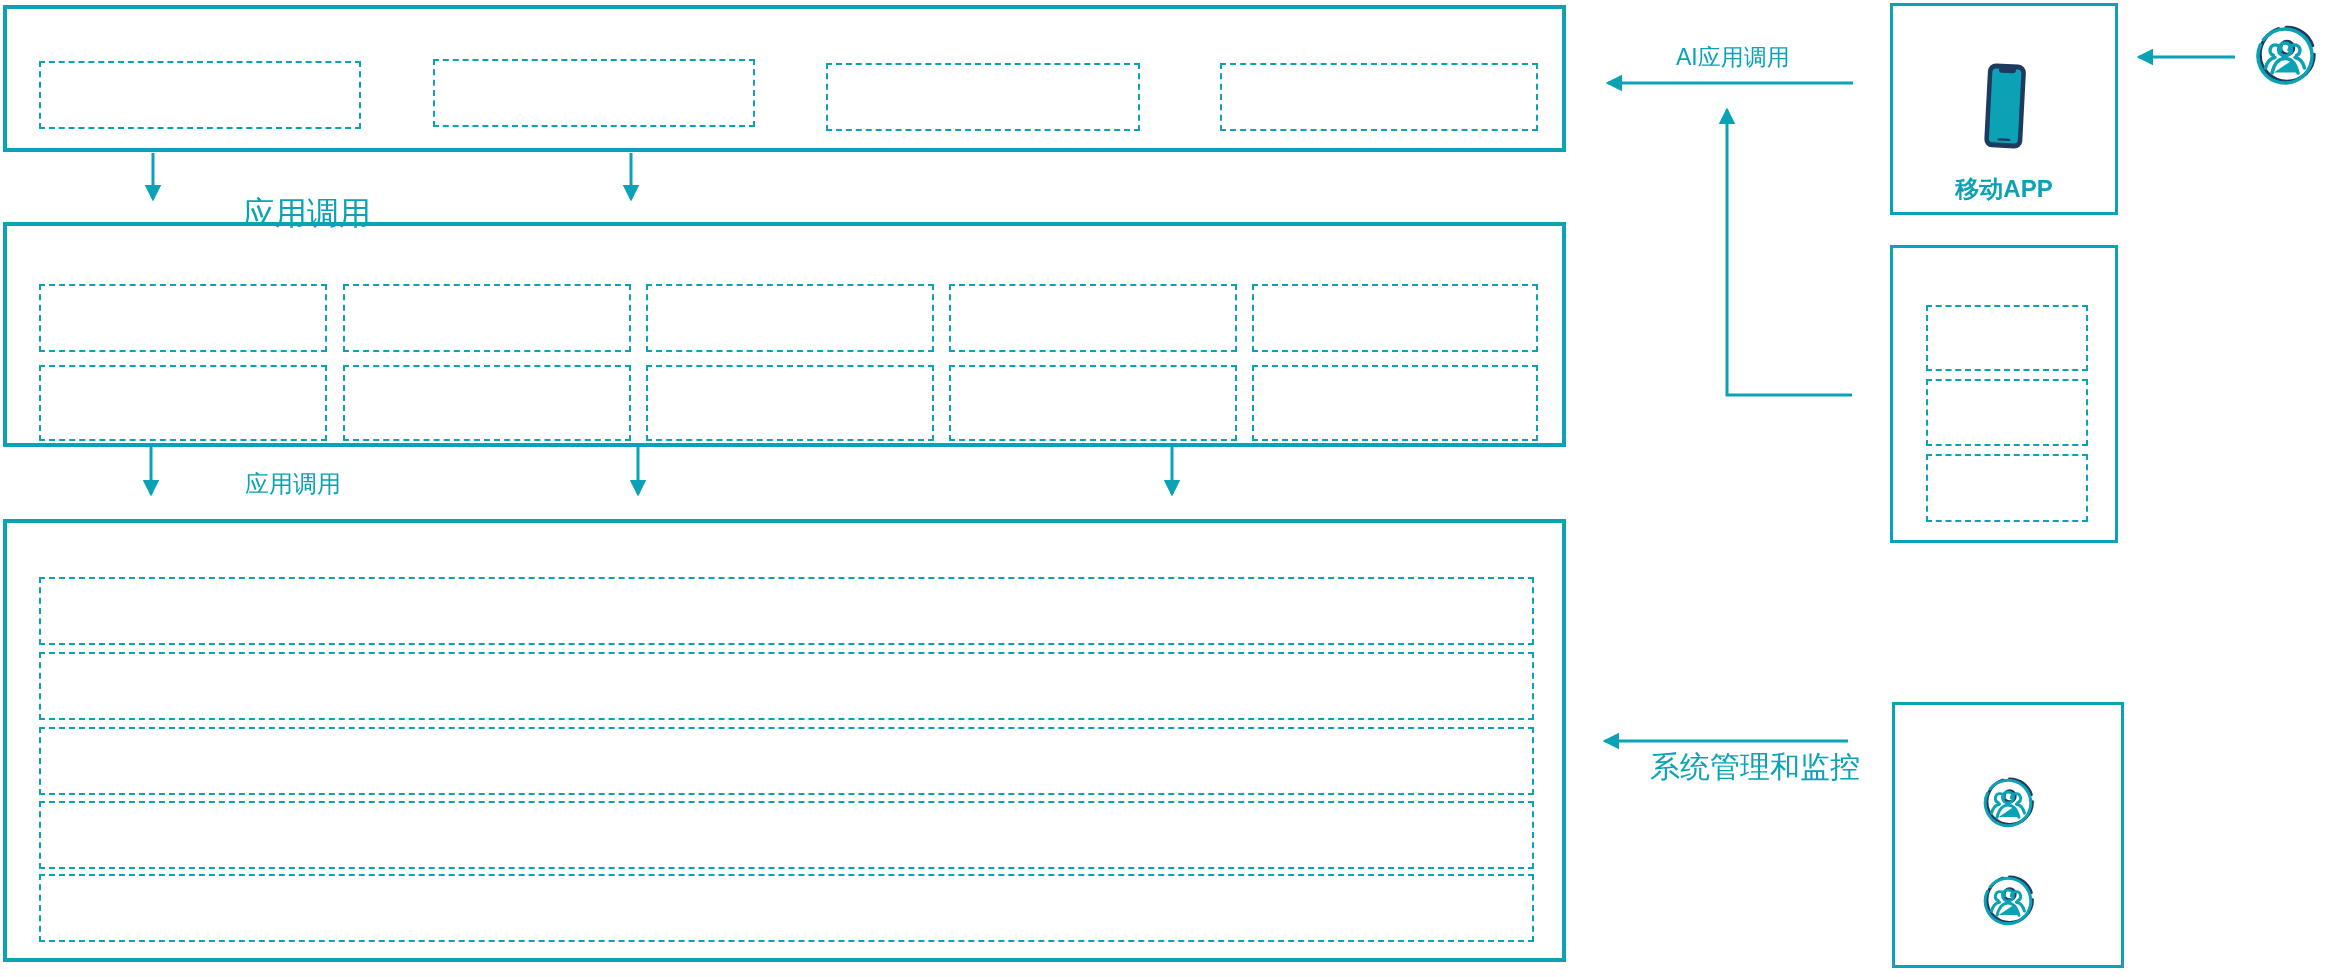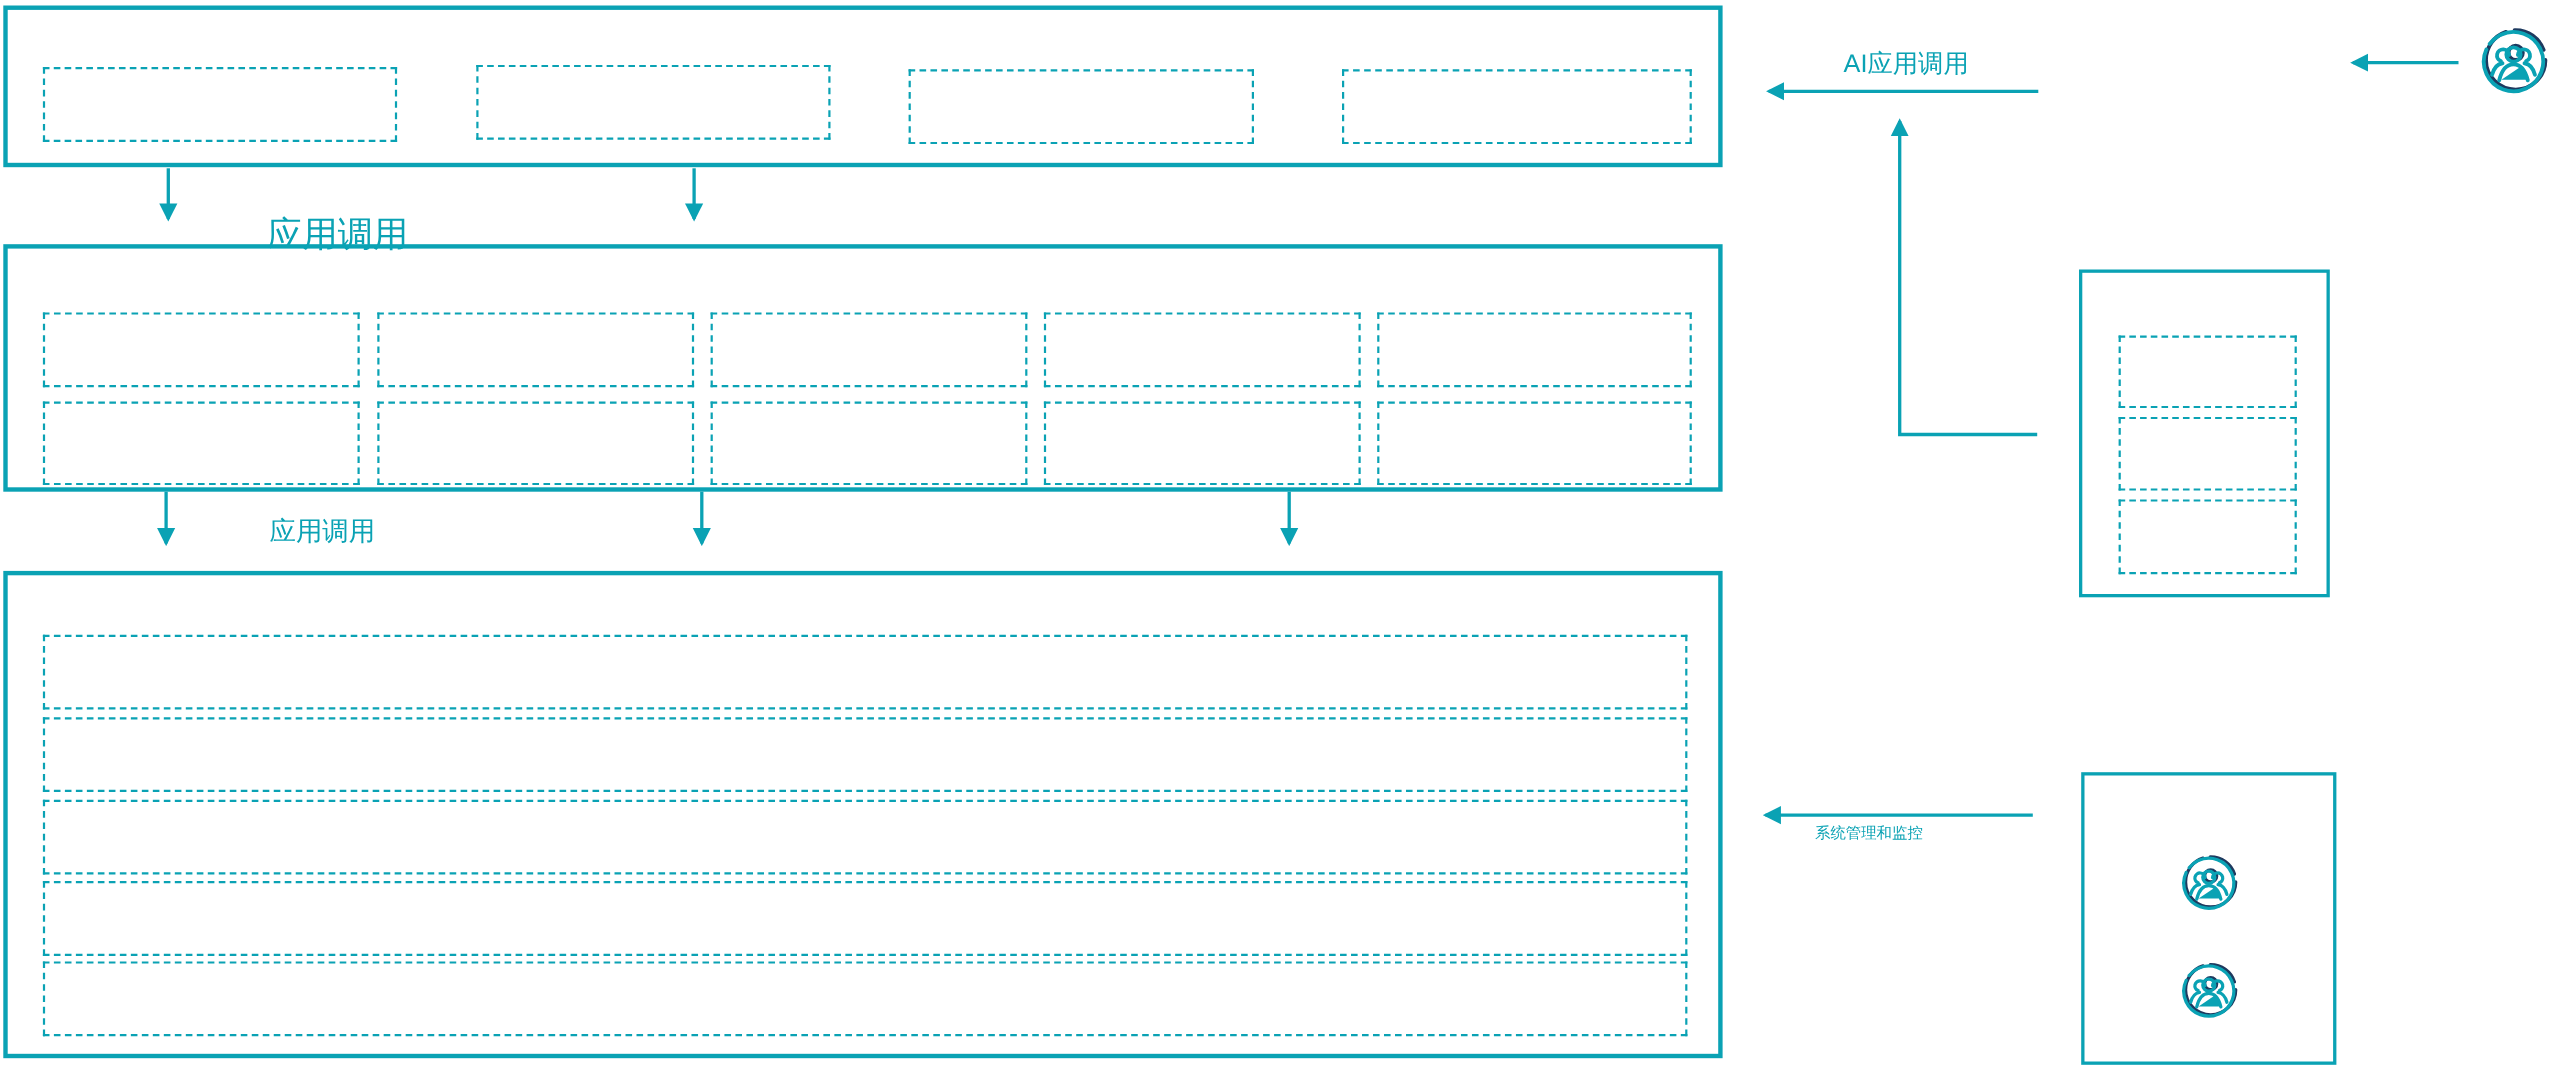--- a/index.html
+++ b/index.html
@@ -76,20 +76,31 @@
   </div>
 
   <div class="band" style="left:3px;top:519px;width:1563px;height:443px;">
     <div class="slot" style="left:32px;top:54px;width:1495px;height:68px;"></div>
     <div class="slot" style="left:32px;top:129px;width:1495px;height:68px;"></div>
     <div class="slot" style="left:32px;top:204px;width:1495px;height:68px;"></div>
     <div class="slot" style="left:32px;top:278px;width:1495px;height:68px;"></div>
     <div class="slot" style="left:32px;top:351px;width:1495px;height:68px;"></div>
   </div>
 
+  <div class="panel" style="left:1890px;top:3px;width:228px;height:212px;">
+    <svg class="icon" style="left:89px;top:56px;" width="48" height="92" viewBox="0 0 48 92">
+      <g transform="rotate(3 24 46)">
+        <rect x="4" y="2" width="38" height="84" rx="8" fill="#1E3A5F"></rect>
+        <rect x="8.5" y="7" width="29" height="74" rx="4" fill="#0AA2B4"></rect>
+        <rect x="15" y="4.5" width="17" height="6.5" rx="3.2" fill="#1E3A5F"></rect>
+        <rect x="17" y="76.5" width="13" height="2.4" rx="1.2" fill="#1E3A5F"></rect>
+      </g>
+    </svg>
+    <div id="mobile-app-label">移动APP</div>
+  </div>
 
   <div class="panel" style="left:1890px;top:245px;width:228px;height:298px;">
     <div class="slot" style="left:33px;top:57px;width:162px;height:66px;"></div>
     <div class="slot" style="left:33px;top:131px;width:162px;height:67px;"></div>
     <div class="slot" style="left:33px;top:206px;width:162px;height:68px;"></div>
   </div>
 
   <div class="panel" style="left:1892px;top:702px;width:232px;height:266px;">
     <svg class="icon" style="left:86px;top:71px;" width="54" height="54" viewBox="0 0 64 64">
       <g fill="none" stroke="#1E3A5F" stroke-width="3.5" stroke-linecap="round" transform="translate(2,-1.5)">
@@ -157,15 +168,15 @@
       <path d="M1853,83 H1608" marker-end="url(#ah)"></path>
       <path d="M1852,395 H1727 V110" marker-end="url(#ah)"></path>
       <path d="M1848,741 H1605" marker-end="url(#ah)"></path>
       <path d="M2235,57 H2139" marker-end="url(#ah)"></path>
     </g>
   </svg>
 
   <div class="lbl" style="left:243px;top:174px;font-size:32px;margin-top:22px;">应用调用</div>
   <div class="lbl" style="left:245px;top:471px;font-size:24px;">应用调用</div>
   <div class="lbl" style="left:1676px;top:45px;">AI应用调用</div>
-  <div class="lbl" style="left:1650px;top:750px;font-size:14px;">系统管理和监控</div>
+  <div class="lbl" style="left:1650px;top:750px;font-size:30px;">系统管理和监控</div>
 
 </div>
 
 </body></html>

